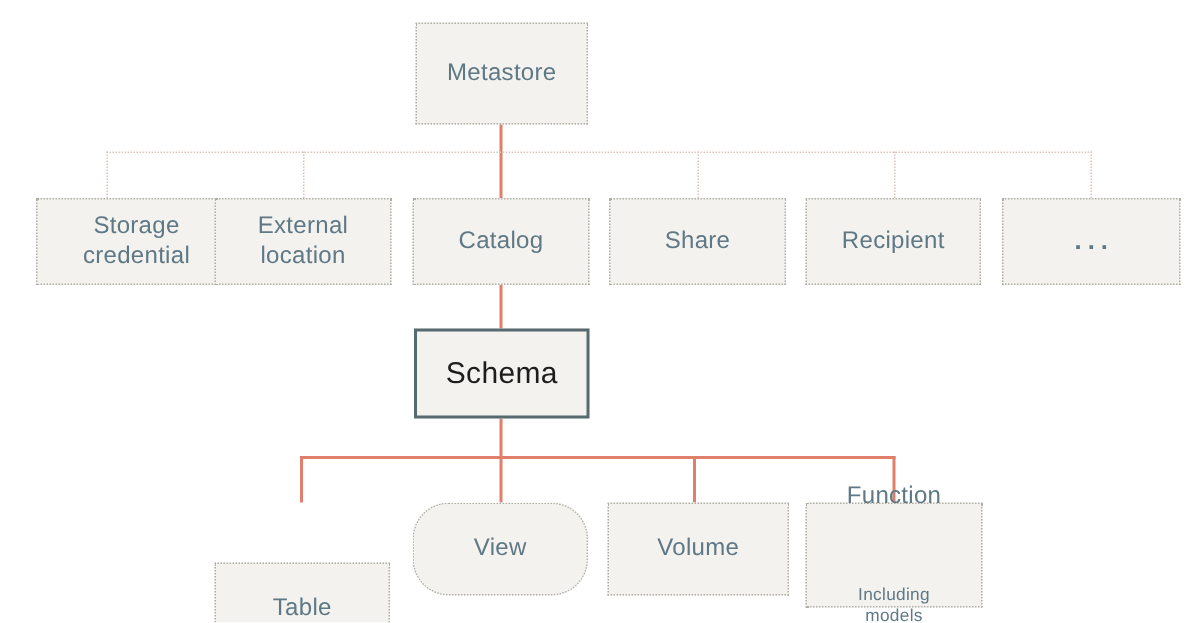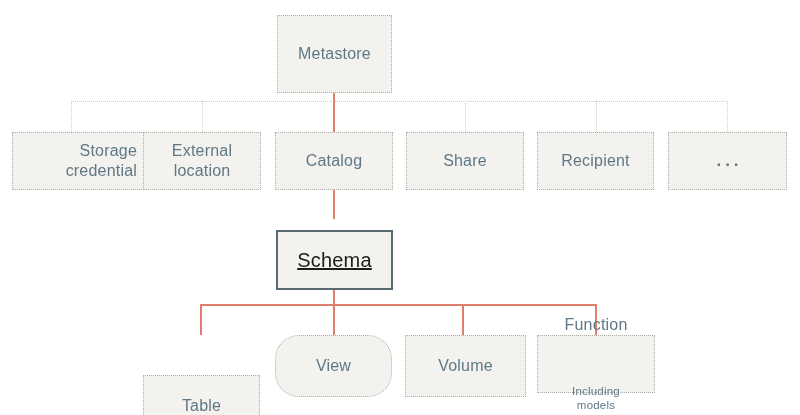--- a/index.html
+++ b/index.html
@@ -91,54 +91,54 @@
   <div class="dot-v" style="left:727px; top:101px; height:31px;"></div>
 
   <div class="line-v" style="left:333px; top:190px; height:29px;"></div>
   <div class="line-v" style="left:333px; top:279px; height:25px;"></div>
   <div class="line-h" style="left:201px; top:304px; width:396px;"></div>
   <div class="line-v" style="left:200px; top:304px; height:31px;"></div>
   <div class="line-v" style="left:333px; top:304px; height:31px;"></div>
   <div class="line-v" style="left:462px; top:304px; height:31px;"></div>
   <div class="line-v" style="left:595px; top:304px; height:31px;"></div>
 
-  <div class="node" style="left:277px; top:15px; width:115px; height:78px;">
+  <div class="node" style="left:277px; top:15px; width:115px; height:68px;">
     <span>Metastore</span>
   </div>
 
-  <div class="node" style="left:12px; top:132px; width:134px; height:58px;text-align:right;">
+  <div class="node" style="left:24px; top:132px; width:134px; height:58px;">
     <span>Storage credential</span>
   </div>
   <div class="node" style="left:143px; top:132px; width:118px; height:58px;">
     <span>External location</span>
   </div>
   <div class="node" style="left:275px; top:132px; width:118px; height:58px;">
     <span>Catalog</span>
   </div>
   <div class="node" style="left:406px; top:132px; width:118px; height:58px;">
     <span>Share</span>
   </div>
   <div class="node" style="left:537px; top:132px; width:117px; height:58px;">
     <span>Recipient</span>
   </div>
   <div class="node ellipsis-node" style="left:668px; top:132px; width:119px; height:58px;">
     <span>...</span>
   </div>
 
-  <div class="node schema" style="left:276px; top:230px; width:117px; height:60px;text-decoration:underline;">
+  <div class="node schema" style="left:276px; top:219px; width:117px; height:60px;">
     <span>Schema</span>
   </div>
 
   <div class="node" style="left:143px; top:335px; width:117px; height:62px;margin-top:40px;">
     <span>Table</span>
   </div>
   <div class="node" style="left:275px; top:335px; width:117px; height:62px;border-radius:24px;">
     <span>View</span>
   </div>
   <div class="node" style="left:405px; top:335px; width:121px; height:62px;">
     <span>Volume</span>
   </div>
-  <div class="node" style="left:537px; top:335px; width:118px; height:58px;gap:48px;">
+  <div class="node" style="left:537px; top:335px; width:118px; height:70px;gap:48px;">
     <span>Function</span>
     <span class="sublabel">Including models</span>
   </div>
 
 </div>
 
 </body></html>

